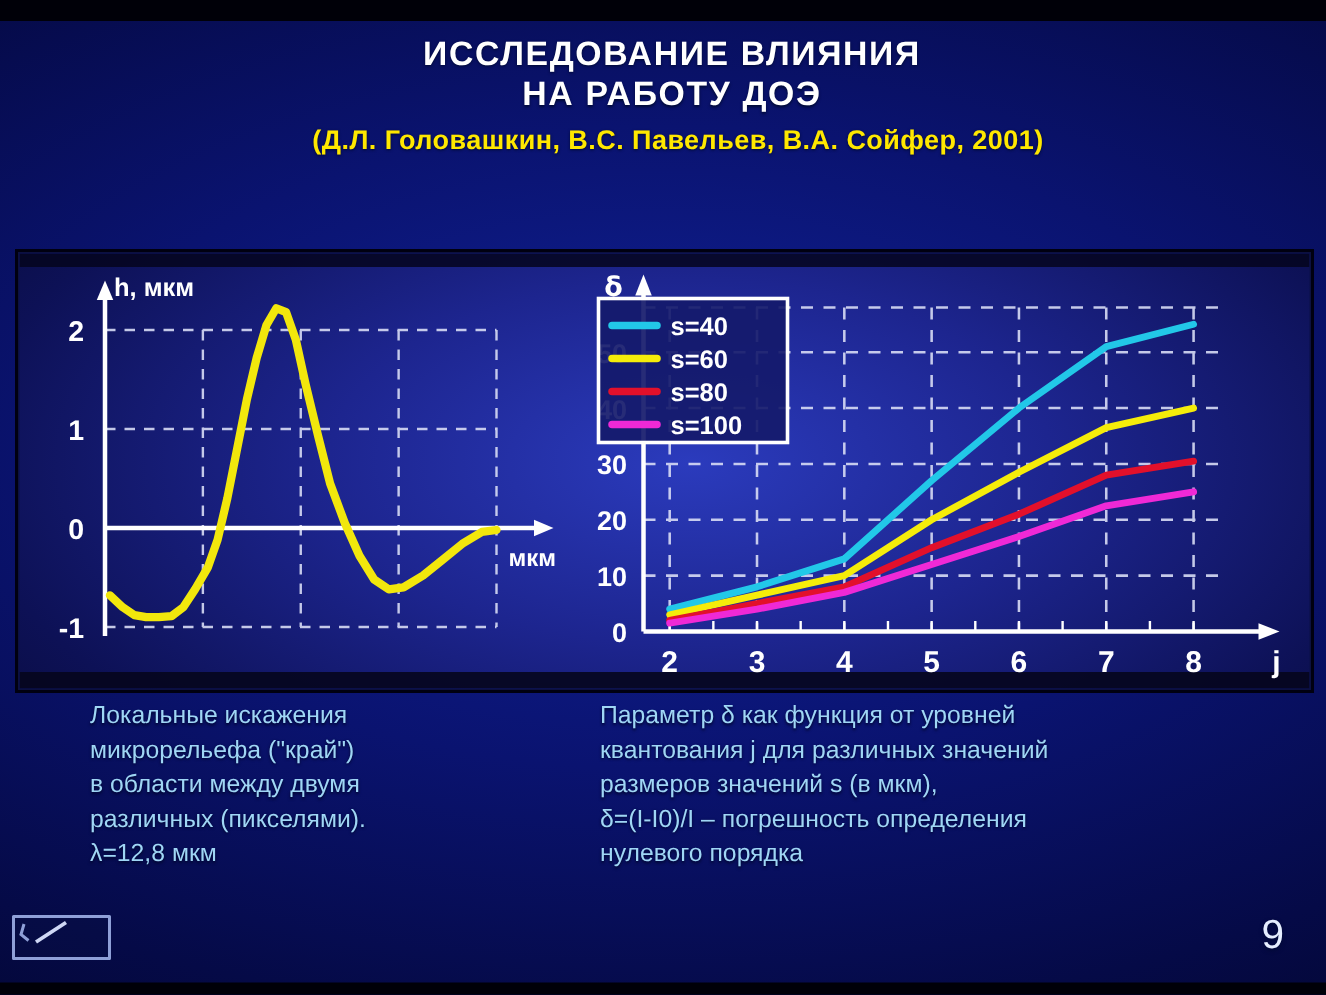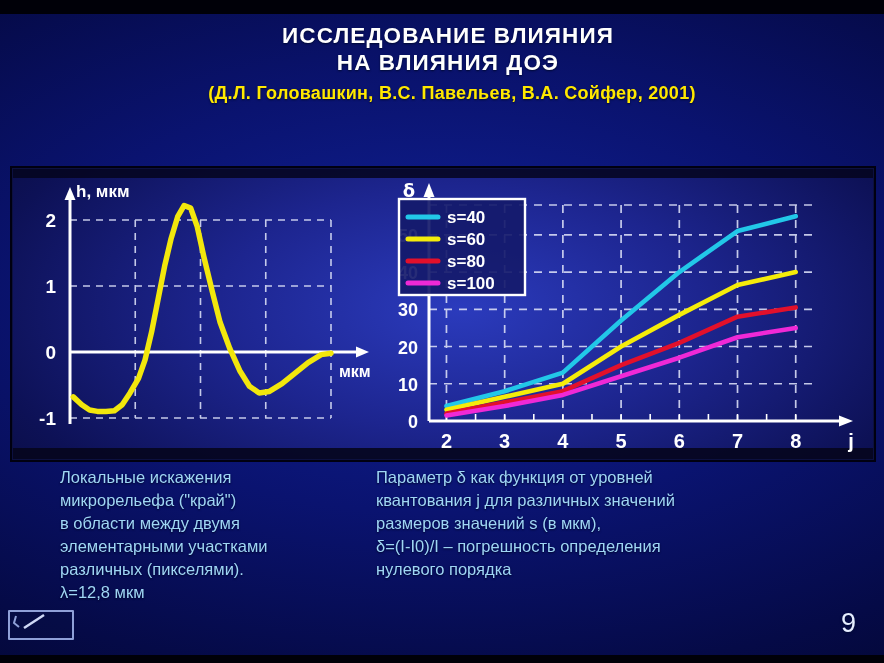--- a/index.html
+++ b/index.html
@@ -65,42 +65,42 @@
 
   
   .captions{
     position:absolute;left:0;top:466px;width:768px;height:150px;
   }
   .caption{
     position:absolute;color:#9fd6f5;font-size:16.5px;line-height:23px;
     text-shadow:0 1px 2px #00062b;
   }
   .caption-left{left:60px;top:0;width:330px;}
-  .caption-right{left:376px;top:0;width:450px;}
+  .caption-right{left:400px;top:0;width:450px;}
   .caption .ln{display:block;white-space:nowrap;}
 
   
   .corner-icon{
     position:absolute;left:8px;top:610px;width:62px;height:26px;
     border:2px solid #8fa0d8;border-radius:1px;background:rgba(10,16,70,0.35);
   }
   .page-num{
     position:absolute;right:28px;top:608px;
     color:#e6eeff;font-size:27px;font-weight:normal;
     text-shadow:0 1px 3px #000a33;
   }
 </style>
 </head>
 <body>
 
 <div class="slide">
 
   <div class="title-block">
     <div class="title-line">ИССЛЕДОВАНИЕ  ВЛИЯНИЯ</div>
-    <div class="title-line">НА  ВЛИЯНИЯ  ДОЭ</div>
+    <div class="title-line">НА  РАБОТУ  ДОЭ</div>
     <div class="title-authors">(Д.Л. Головашкин,  В.С. Павельев,  В.А. Сойфер,  2001)</div>
   </div>
 
   <div class="figure-panel">
     <div class="dark-band-top"></div>
     <div class="dark-band-bottom"></div>
 
     <div class="chart chart-left">
       <svg width="368" height="290" viewBox="0 0 368 290" id="svg-left">
           <g>
@@ -194,21 +194,20 @@
           </g>
         </svg>
     </div>
   </div>
 
   <div class="captions">
     <div class="caption caption-left">
       <span class="ln">Локальные искажения</span>
       <span class="ln">микрорельефа ("край")</span>
       <span class="ln">в области между двумя</span>
-      <span class="ln">элементарными участками</span>
       <span class="ln">различных (пикселями).</span>
       <span class="ln">λ=12,8 мкм</span>
     </div>
     <div class="caption caption-right">
       <span class="ln">Параметр δ как функция от уровней</span>
       <span class="ln">квантования j для различных значений</span>
       <span class="ln">размеров значений s (в мкм),</span>
       <span class="ln">δ=(I-I0)/I – погрешность определения</span>
       <span class="ln">нулевого порядка</span>
     </div>

